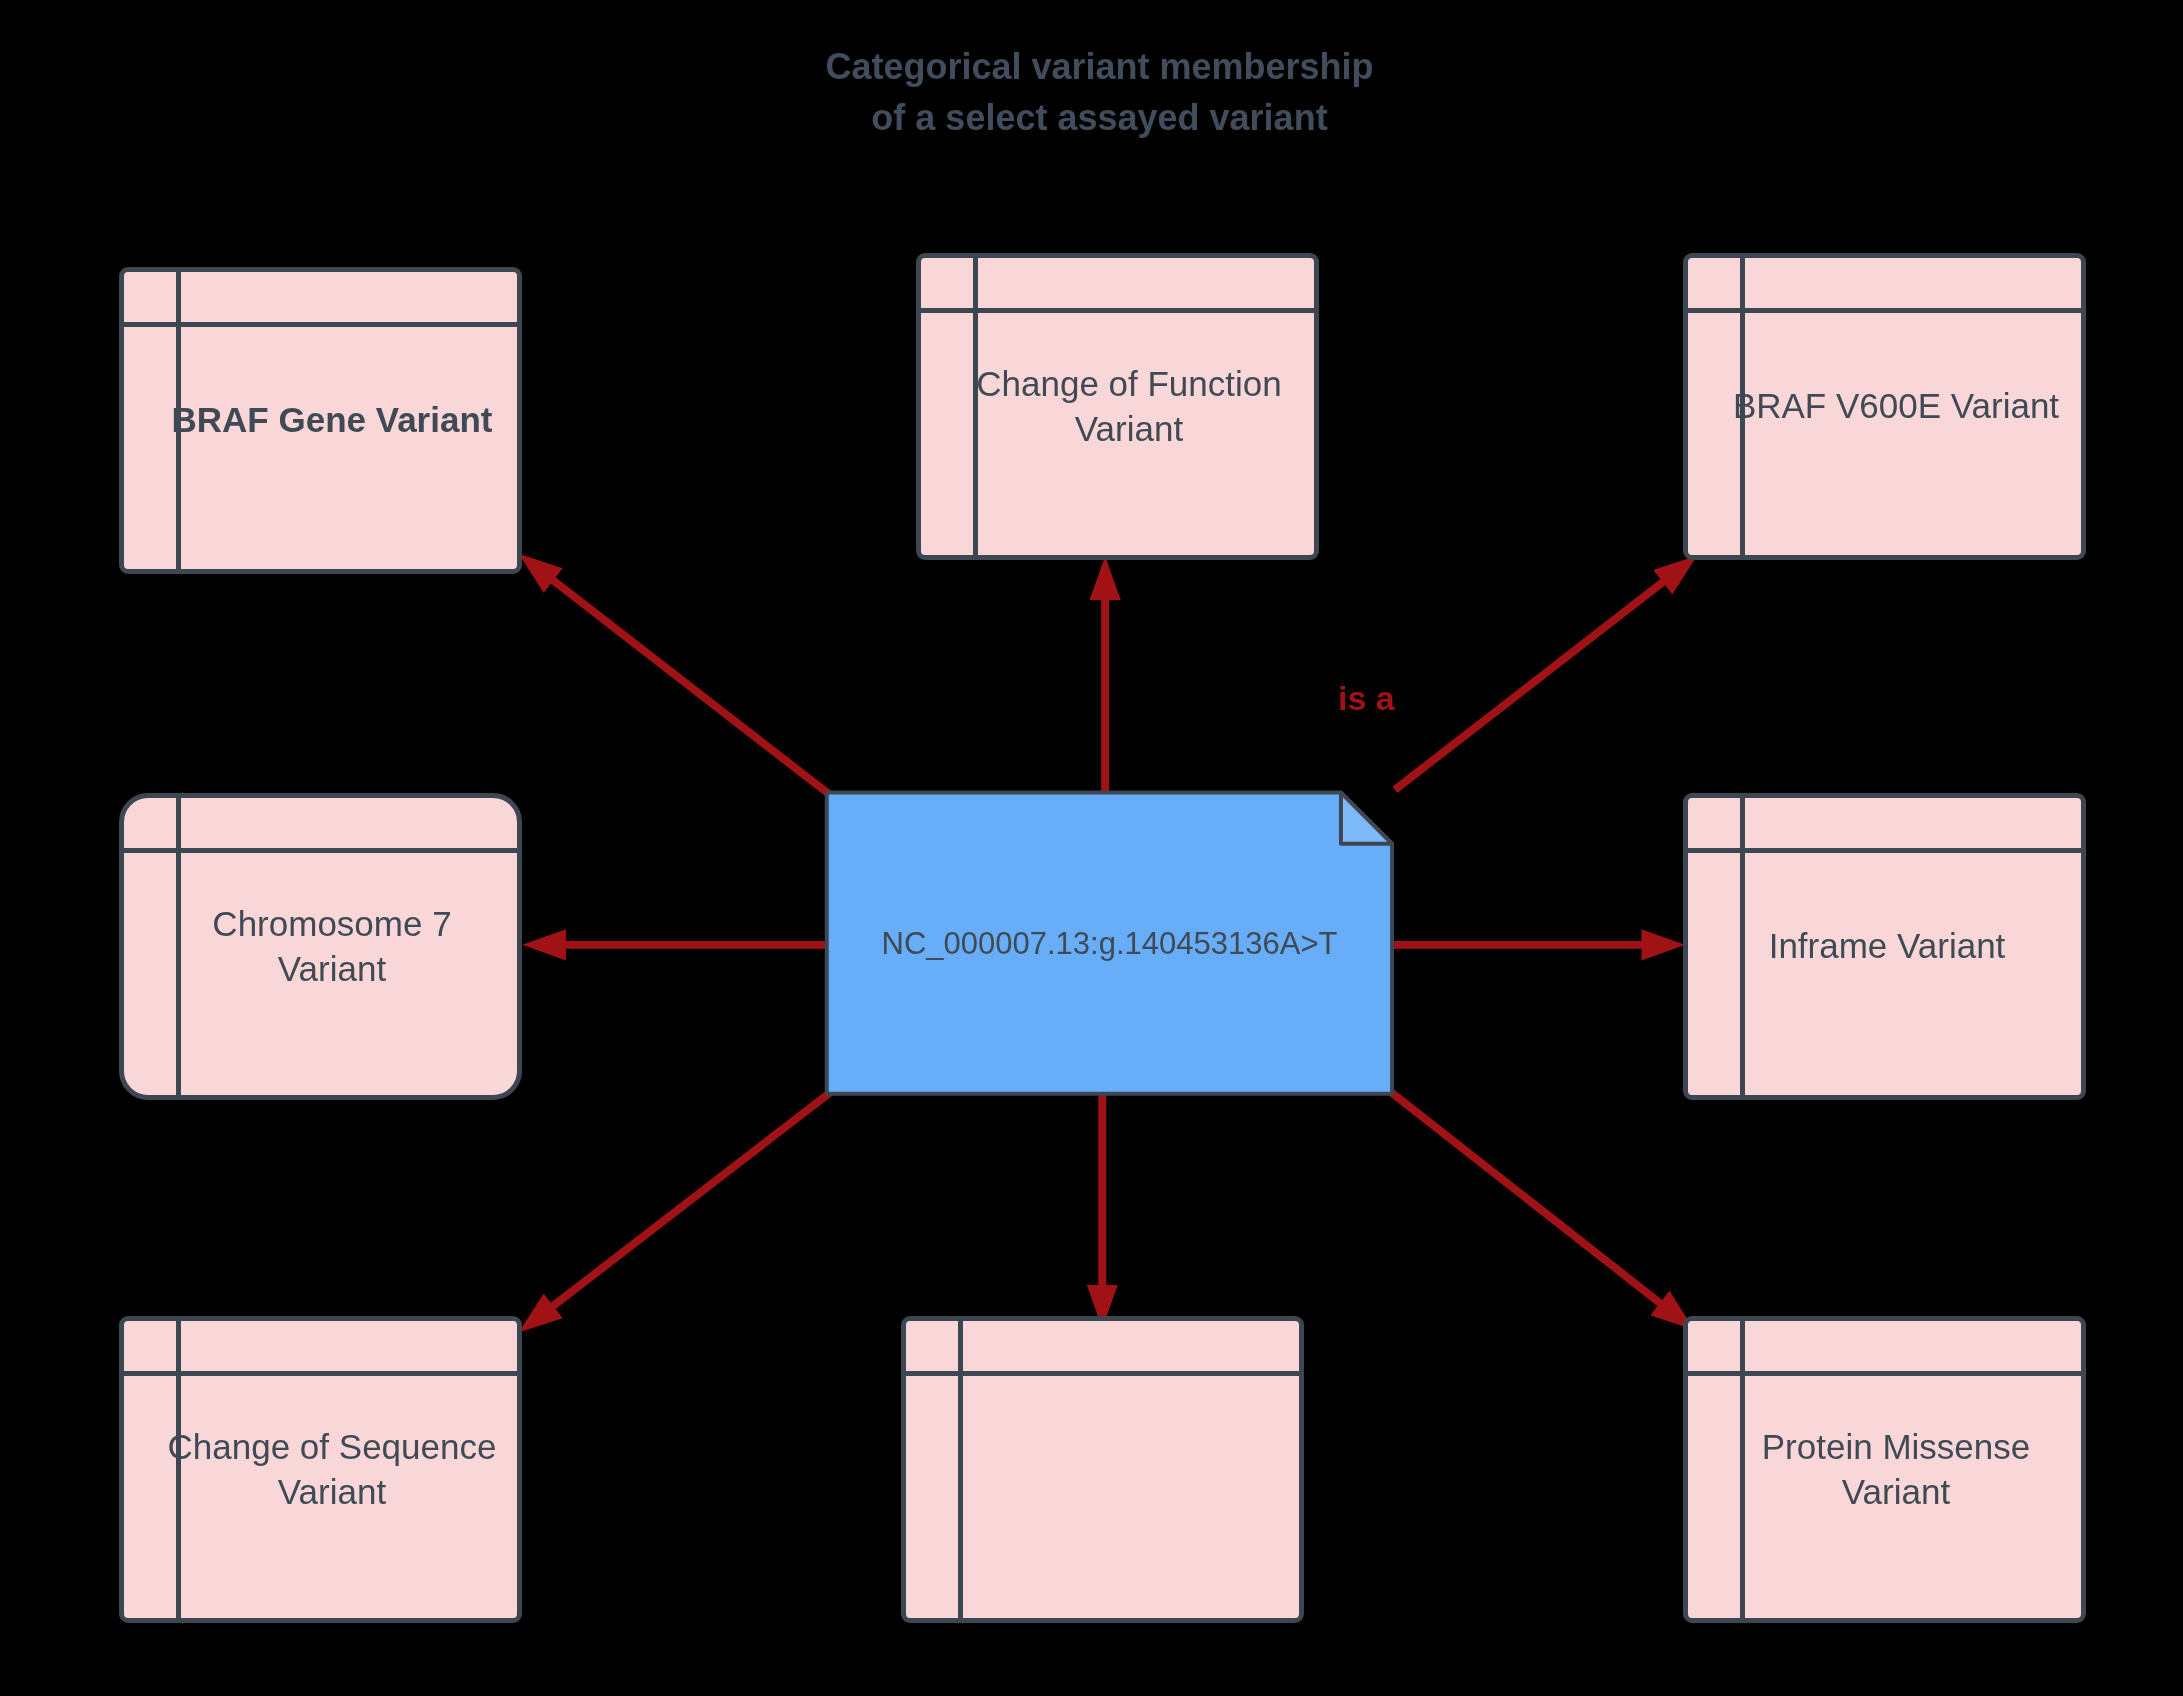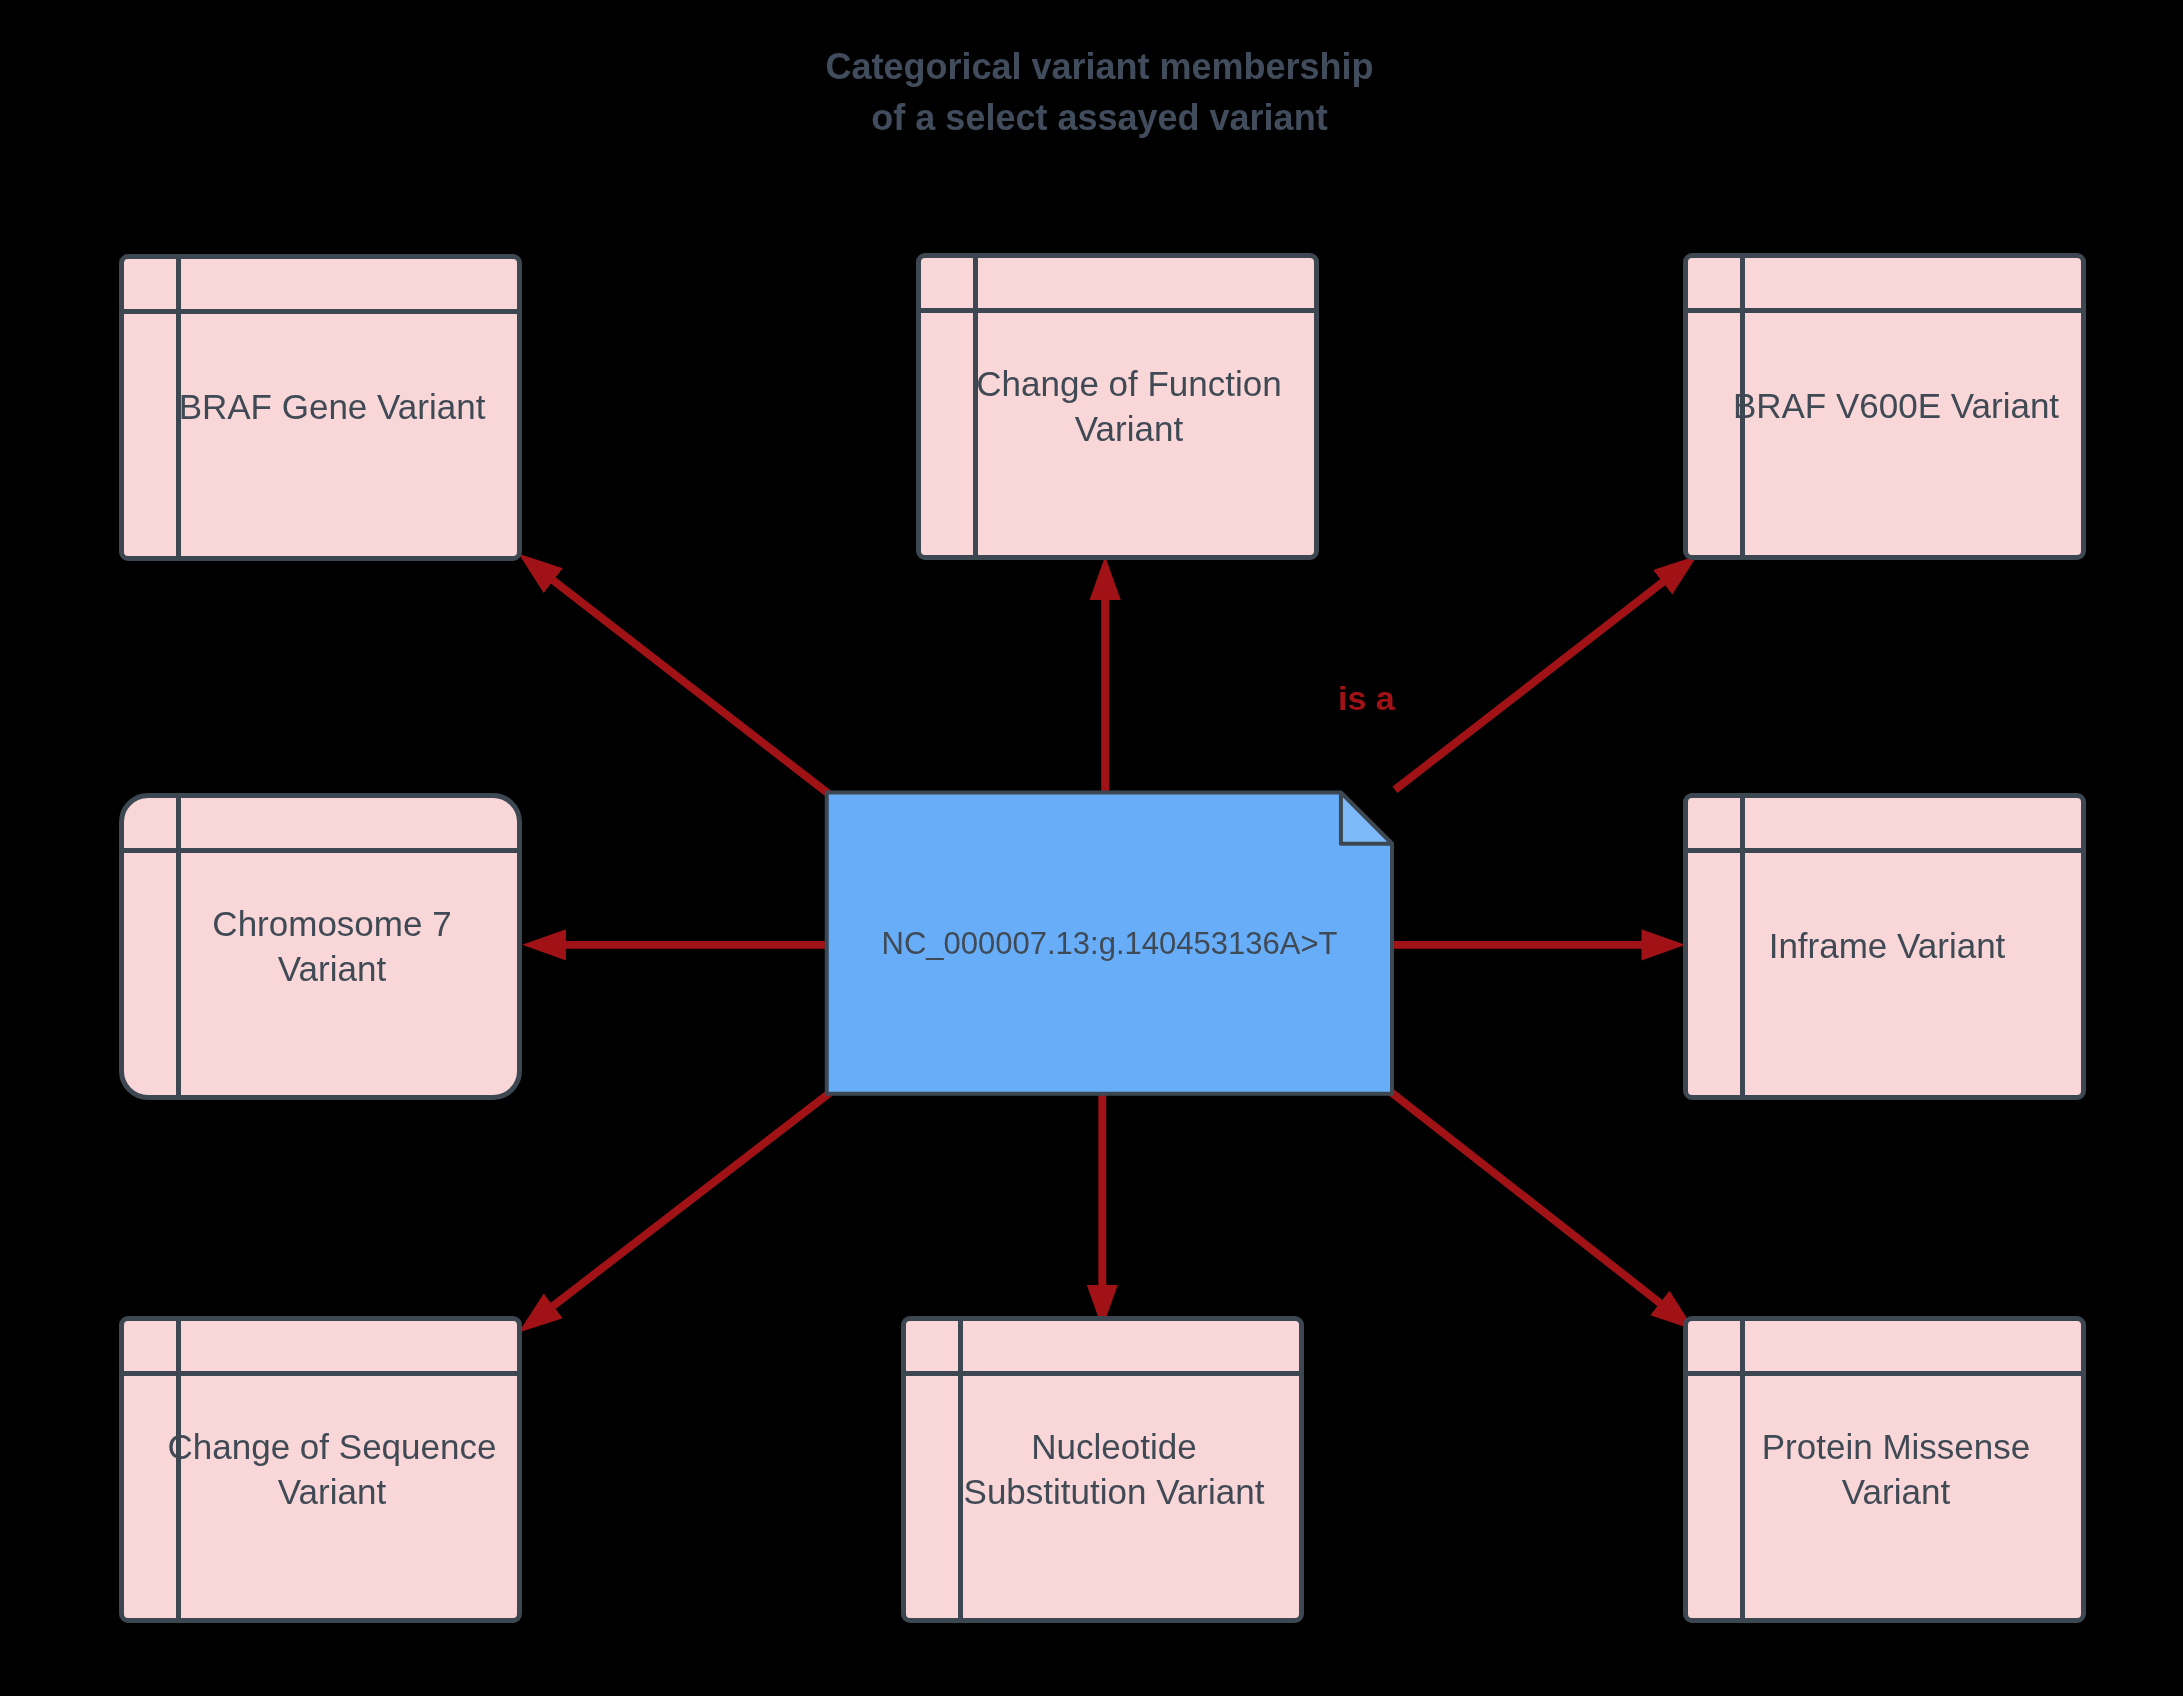--- a/index.html
+++ b/index.html
@@ -33,21 +33,21 @@
     padding:0 17px 0 40px;
   }
   .entity .col-line{
     position:absolute;top:0;bottom:0;left:52px;width:5.1px;
     background:#3d4751;
   }
   .entity .header-line{
     position:absolute;left:0;right:0;top:50px;height:5.1px;
     background:#3d4751;
   }
-  .b-tl{left:119px;top:254px;}
+  .b-tl{left:119px;top:267px;font-weight:bold;}
   .b-tc{left:916px;top:253px;}
   .b-tr{left:1683px;top:253px;}
   .b-ml{left:119px;top:793px;border-radius:29px;}
   .b-mr{left:1683px;top:793px;padding-left:22px;}
   .b-bl{left:119px;top:1316px;}
   .b-bc{left:901px;top:1316px;}
   .b-br{left:1683px;top:1316px;}
   #edges{position:absolute;left:0;top:0;width:2183px;height:1696px;}
   .note-text{
     position:absolute;
@@ -128,21 +128,20 @@
 
   <div class="entity b-bl">
     <div class="col-line"></div>
     <div class="header-line"></div>
     <span>Change of Sequence Variant</span>
   </div>
 
   <div class="entity b-bc">
     <div class="col-line"></div>
     <div class="header-line"></div>
-    <span>Nucleotide Substitution Variant</span>
   </div>
 
   <div class="entity b-br">
     <div class="col-line"></div>
     <div class="header-line"></div>
     <span>Protein Missense Variant</span>
   </div>
 
 </div>
 

